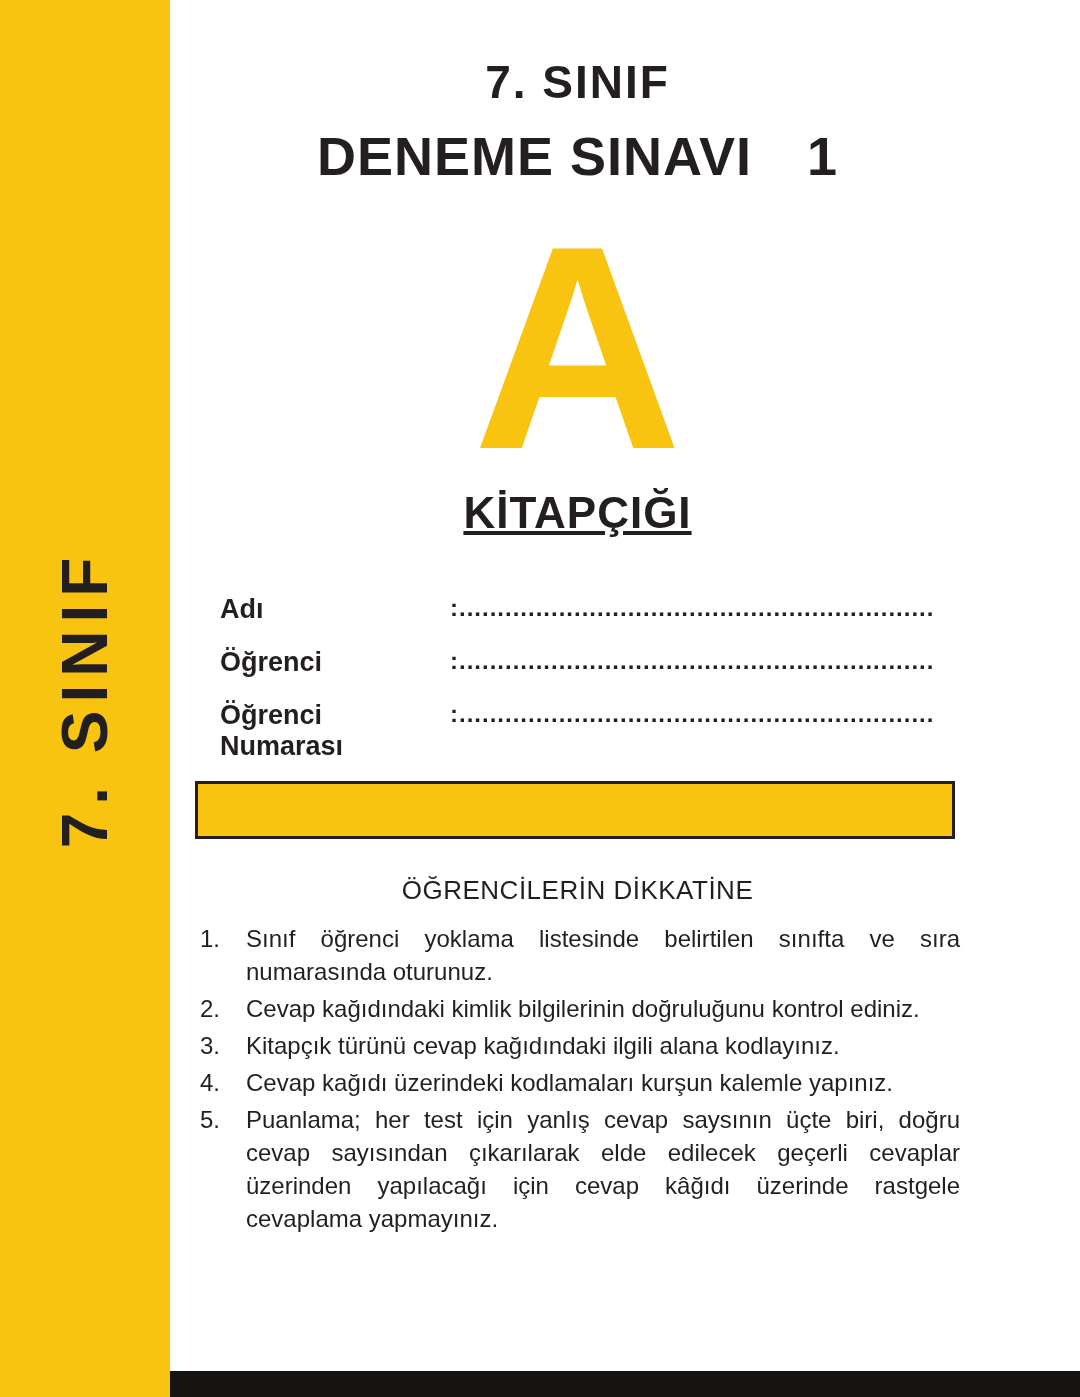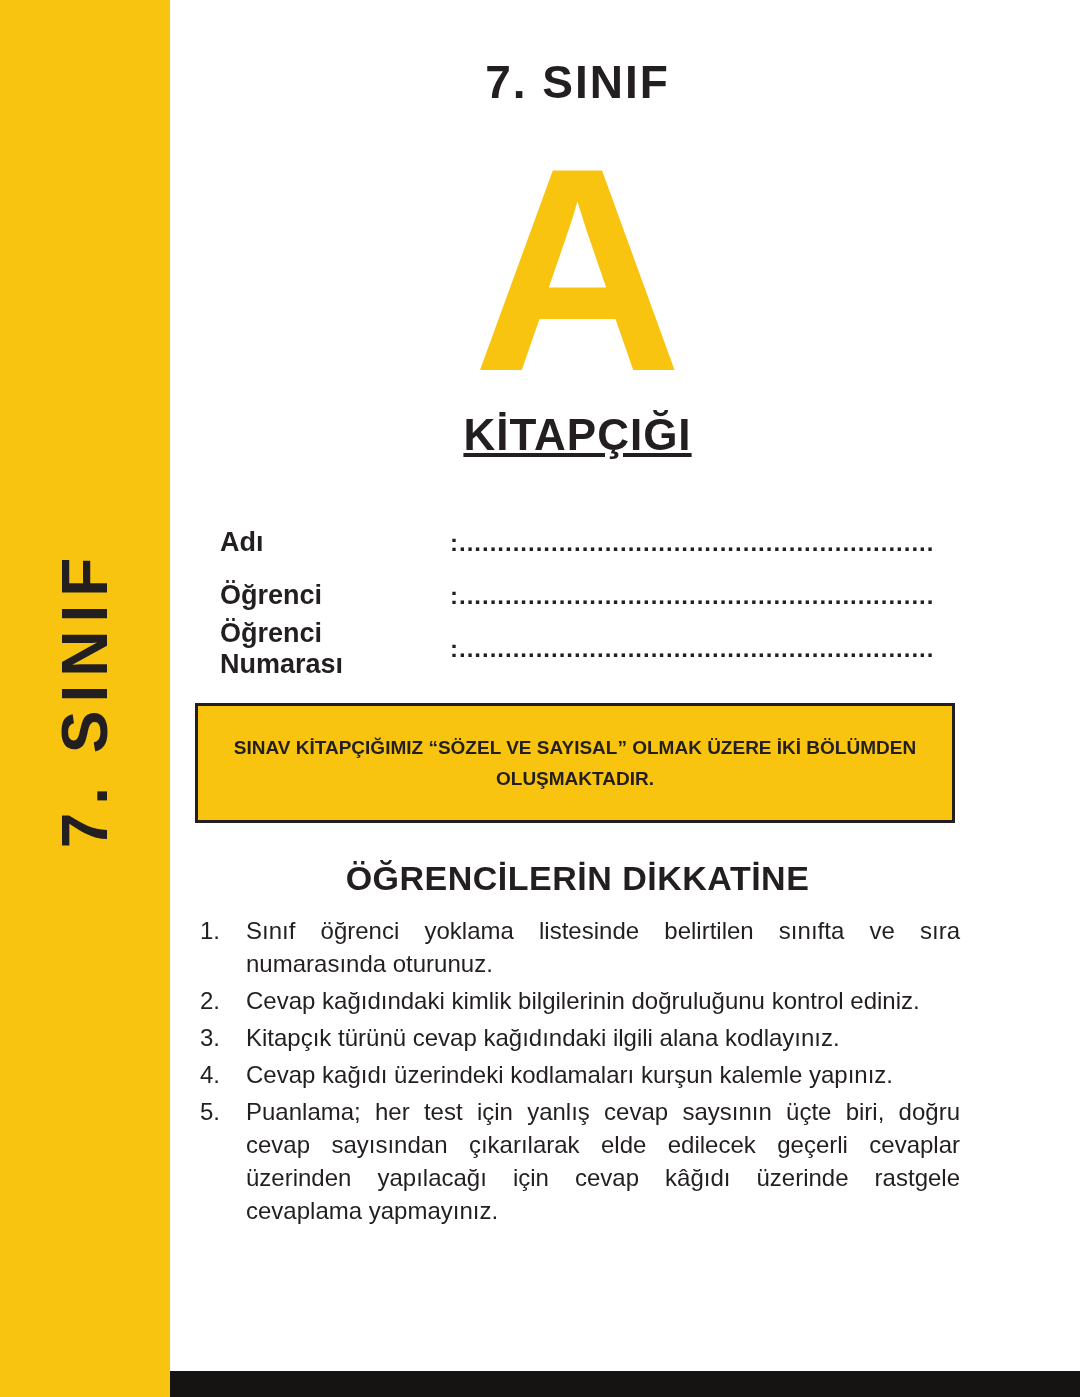--- a/index.html
+++ b/index.html
@@ -52,21 +52,21 @@
 
   .booklet {
     margin-top: 28px;
     font-size: 44px; font-weight: bold; text-align: center;
     letter-spacing: 1px;
     text-decoration: underline;
   }
 
   .form { margin: 56px 0 0 50px; width: 715px; }
   .frow {
-    display: flex; align-items: center;
+    display: flex; 
     height: 53px;
     font-size: 27px; font-weight: bold;
   }
   .flabel { width: 230px; flex-shrink: 0; }
   .fdots {
     flex: 1; overflow: hidden; white-space: nowrap;
     font-size: 24px; letter-spacing: 1px;
   }
 
   .infobox {
@@ -76,21 +76,21 @@
     padding: 26px 18px;
     text-align: center;
   }
   .infoline {
     font-size: 19px; font-weight: bold; line-height: 31px;
     color: var(--text-black, #231F20);
   }
 
   .instructions { margin: 36px 0 0 25px; width: 765px; }
   .iheading {
-    font-size: 34px; font-weight: bold; text-align: center;
+    font-size: 26px; font-weight: normal; text-align: center;
     margin-bottom: 16px; letter-spacing: 0.5px;
   }
   .irow {
     display: flex; gap: 14px;
     font-size: 24px; line-height: 33px;
     margin-bottom: 4px; padding-left: 5px;
   }
   .inum { width: 32px; flex-shrink: 0; }
   .itext { flex: 1; text-align: justify; }
 
@@ -104,20 +104,23 @@
 <body>
 
 <div class="stripe">
   <div class="vlabel">7. SINIF</div>
 </div>
 
 <div class="content">
 
   <div class="title1">7. SINIF</div>
 
+  <div class="title2">
+    <span>DENEME SINAVI</span><span class="titlenum">1</span>
+  </div>
 
   <div class="bigA">A</div>
 
   <div class="booklet">KİTAPÇIĞI</div>
 
   <div class="form">
     <div class="frow">
       <span class="flabel">Adı</span>
       <span class="fdots">:................................................................................</span>
     </div>
@@ -125,21 +128,20 @@
       <span class="flabel">Öğrenci</span>
       <span class="fdots">:................................................................................</span>
     </div>
     <div class="frow">
       <span class="flabel">Öğrenci Numarası</span>
       <span class="fdots">:................................................................................</span>
     </div>
   </div>
 
   <div class="infobox">
-    <div class="infoline">SINAV KİTAPÇIĞIMIZ “SÖZEL VE SAYISAL” OLMAK ÜZERE İKİ BÖLÜMDEN OLUŞMAKTADIR.</div>
   </div>
 
   <div class="instructions">
     <div class="iheading">ÖĞRENCİLERİN DİKKATİNE</div>
 
     <div class="irow">
       <span class="inum">1.</span>
       <span class="itext">Sınıf öğrenci yoklama listesinde belirtilen sınıfta ve sıra numarasında oturunuz.</span>
     </div>
     <div class="irow">

